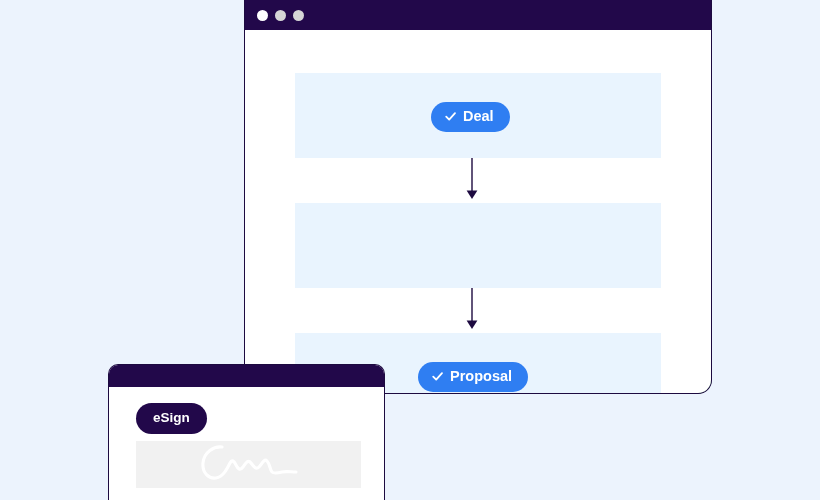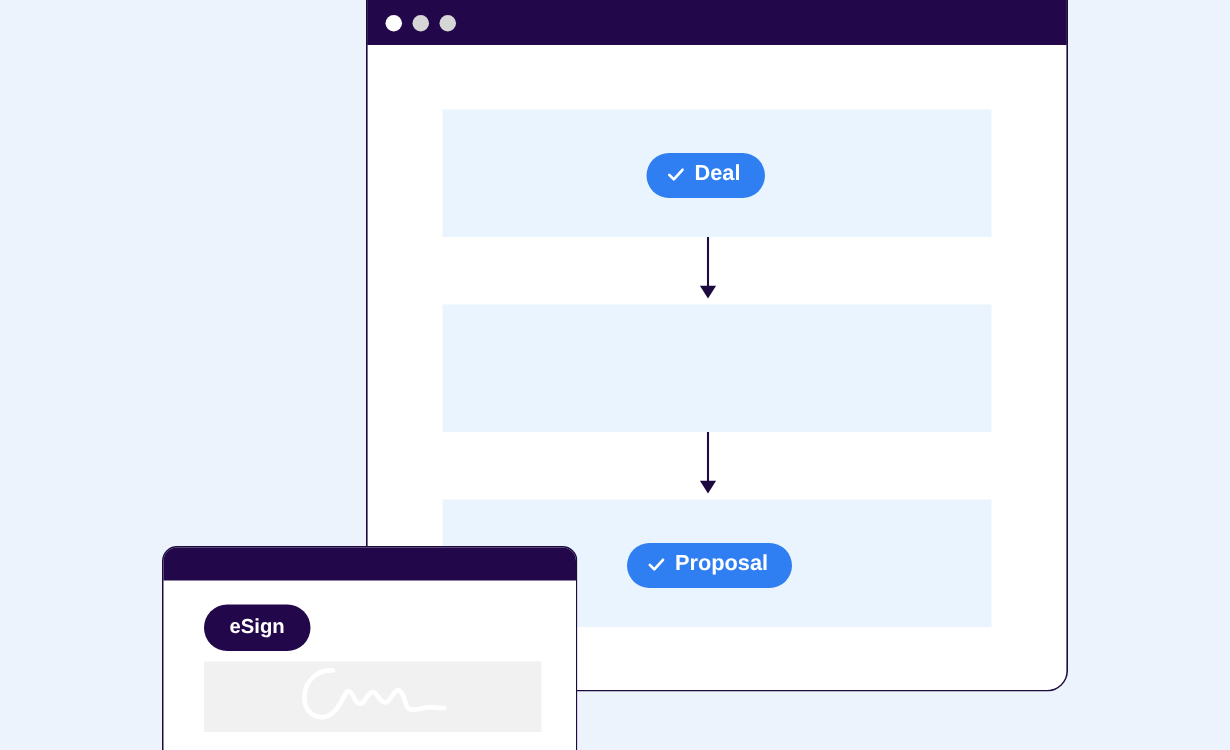--- a/index.html
+++ b/index.html
@@ -14,27 +14,27 @@
     overflow: hidden;
     position: relative;
   }
 
   
   .main-window {
     position: absolute;
     left: 244px;
     top: 0px;
     width: 468px;
-    height: 461px;
+    height: 394px;
     box-sizing: border-box;
     border: 1.5px solid #1d0a40;
     border-top: none;
     border-bottom-left-radius: 14px;
     border-bottom-right-radius: 14px;
-    background: #737373;
+    background: #14532d;
     overflow: hidden;
   }
   .main-titlebar {
     position: absolute;
     left: -2px;
     top: 0;
     width: 472px;
     height: 30px;
     background: #22084a;
     display: flex;

